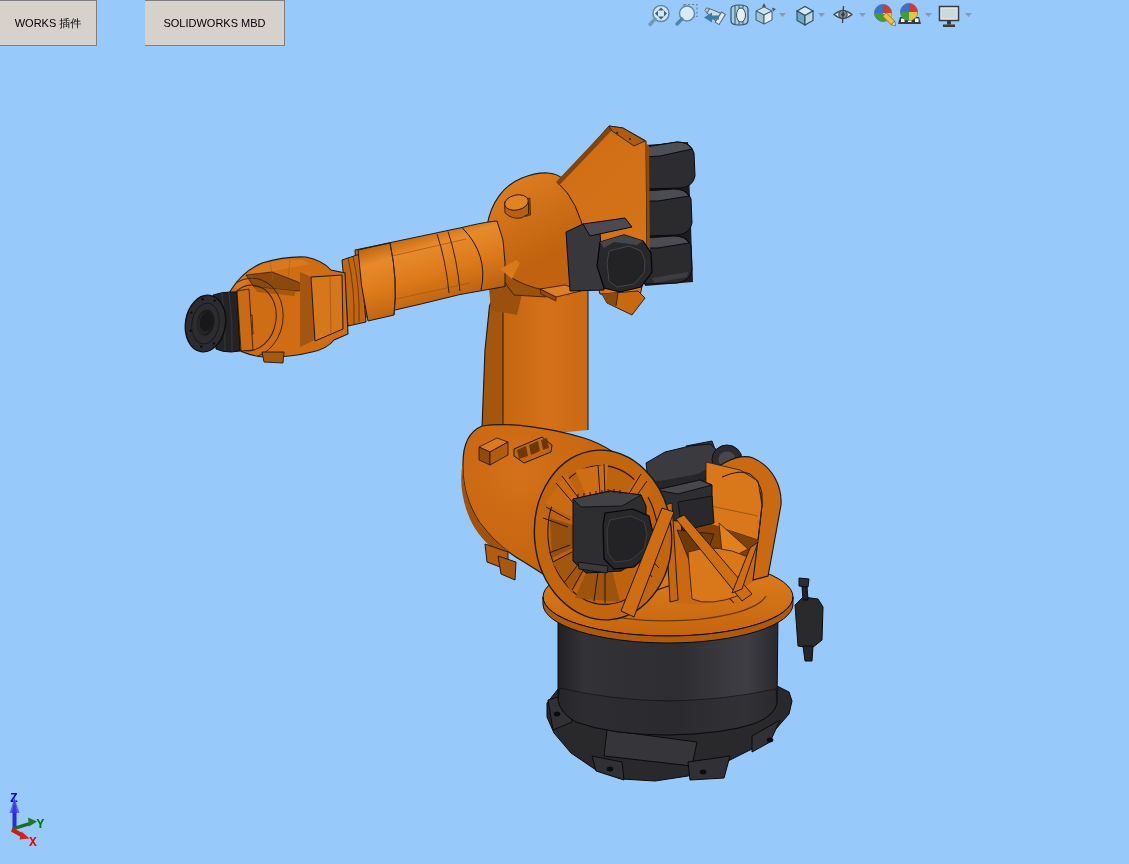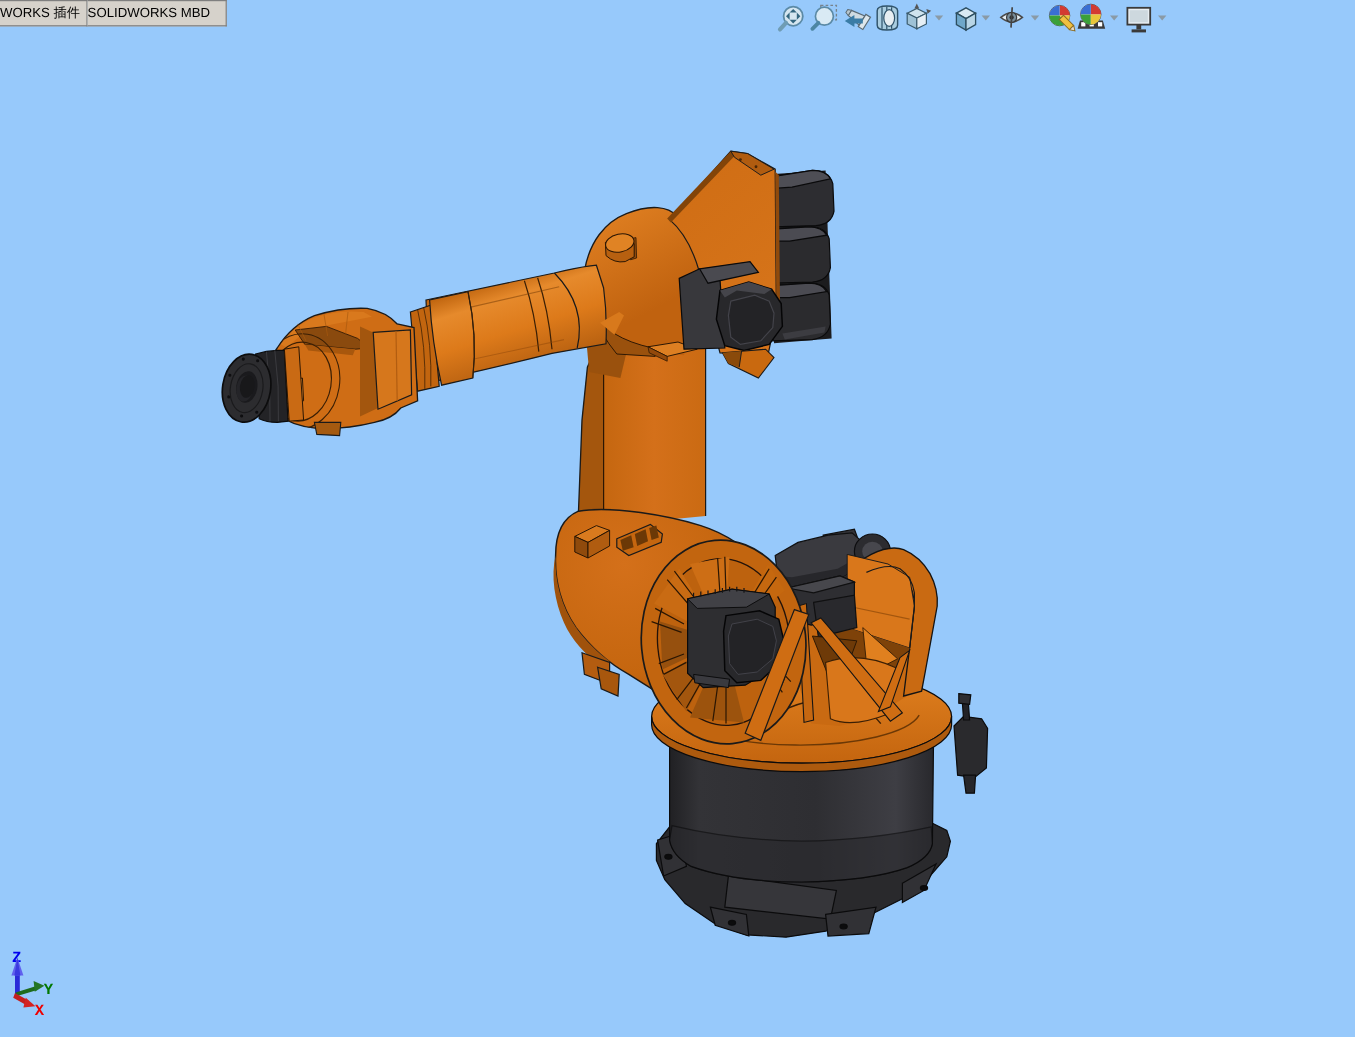--- a/index.html
+++ b/index.html
@@ -1,21 +1,21 @@
 <!DOCTYPE html>
 <html><head>
 <meta charset="utf-8">
 <style>
   html,body{margin:0;padding:0;width:1129px;height:864px;overflow:hidden;
     font-family:"Liberation Sans",sans-serif;background:#97c9fb;}
   #stage{position:relative;width:1129px;height:864px;}
   svg{position:absolute;left:0;top:0;}
   .tabs{position:absolute;left:0;top:0;display:flex;z-index:5;}
   .tab{background:#d6d2cb;border:1px solid #7f7f7f;border-left:none;
-    height:20px;line-height:20px;padding:0;
+    height:20px;line-height:20px;padding:12px;text-align:center;
     font-size:11px;color:#000;white-space:nowrap;overflow:hidden;}
 </style>
 </head>
 <body>
 <div id="stage">
 <svg width="1129" height="864" viewBox="0 0 1129 864">
 <defs>
   <linearGradient id="tubeG" x1="430" y1="228" x2="462" y2="330" gradientUnits="userSpaceOnUse">
     <stop offset="0" stop-color="#c0650f"></stop>
     <stop offset="0.16" stop-color="#e68a2c"></stop>
@@ -390,15 +390,15 @@
     <rect x="941.5" y="8.5" width="15" height="10" fill="#cdd8de"></rect>
     <rect x="947" y="20.5" width="4" height="4" fill="#3a3a3a"></rect>
     <rect x="943" y="24.5" width="12" height="2.5" fill="#3a3a3a"></rect>
   </g>
   <path d="M 965,13 L 972,13 L 968.5,17 Z" fill="#8a9aa6"></path>
 </g>
 </svg>
 
 <div class="tabs">
   <div class="tab" style="width:72px;border-left:1px solid #7f7f7f;border-left:none;">WORKS 插件</div>
-  <div class="tab" style="width:115px;">SOLIDWORKS MBD</div>
+  <div class="tab" style="width:115px;margin-left:48px;">SOLIDWORKS MBD</div>
 </div>
 </div>
 
 </body></html>

